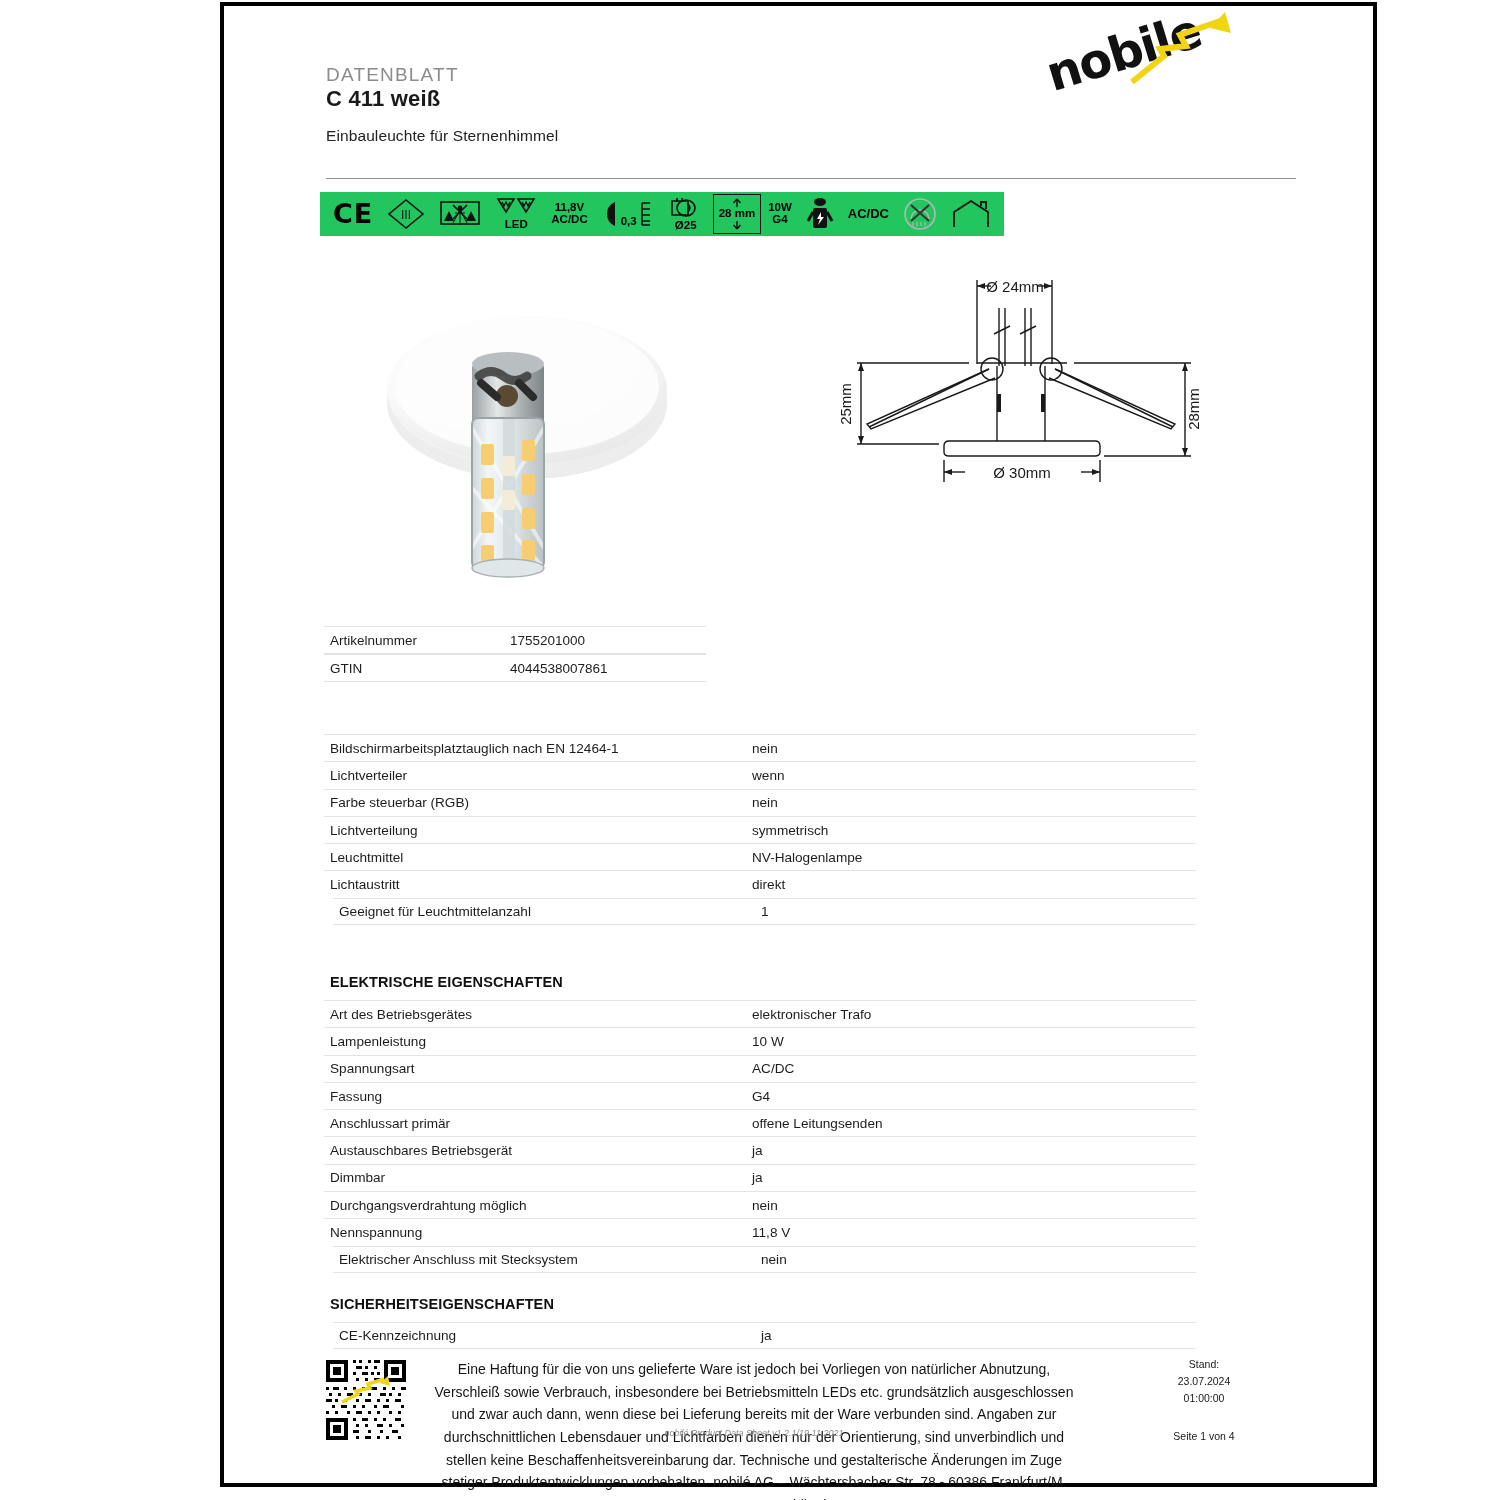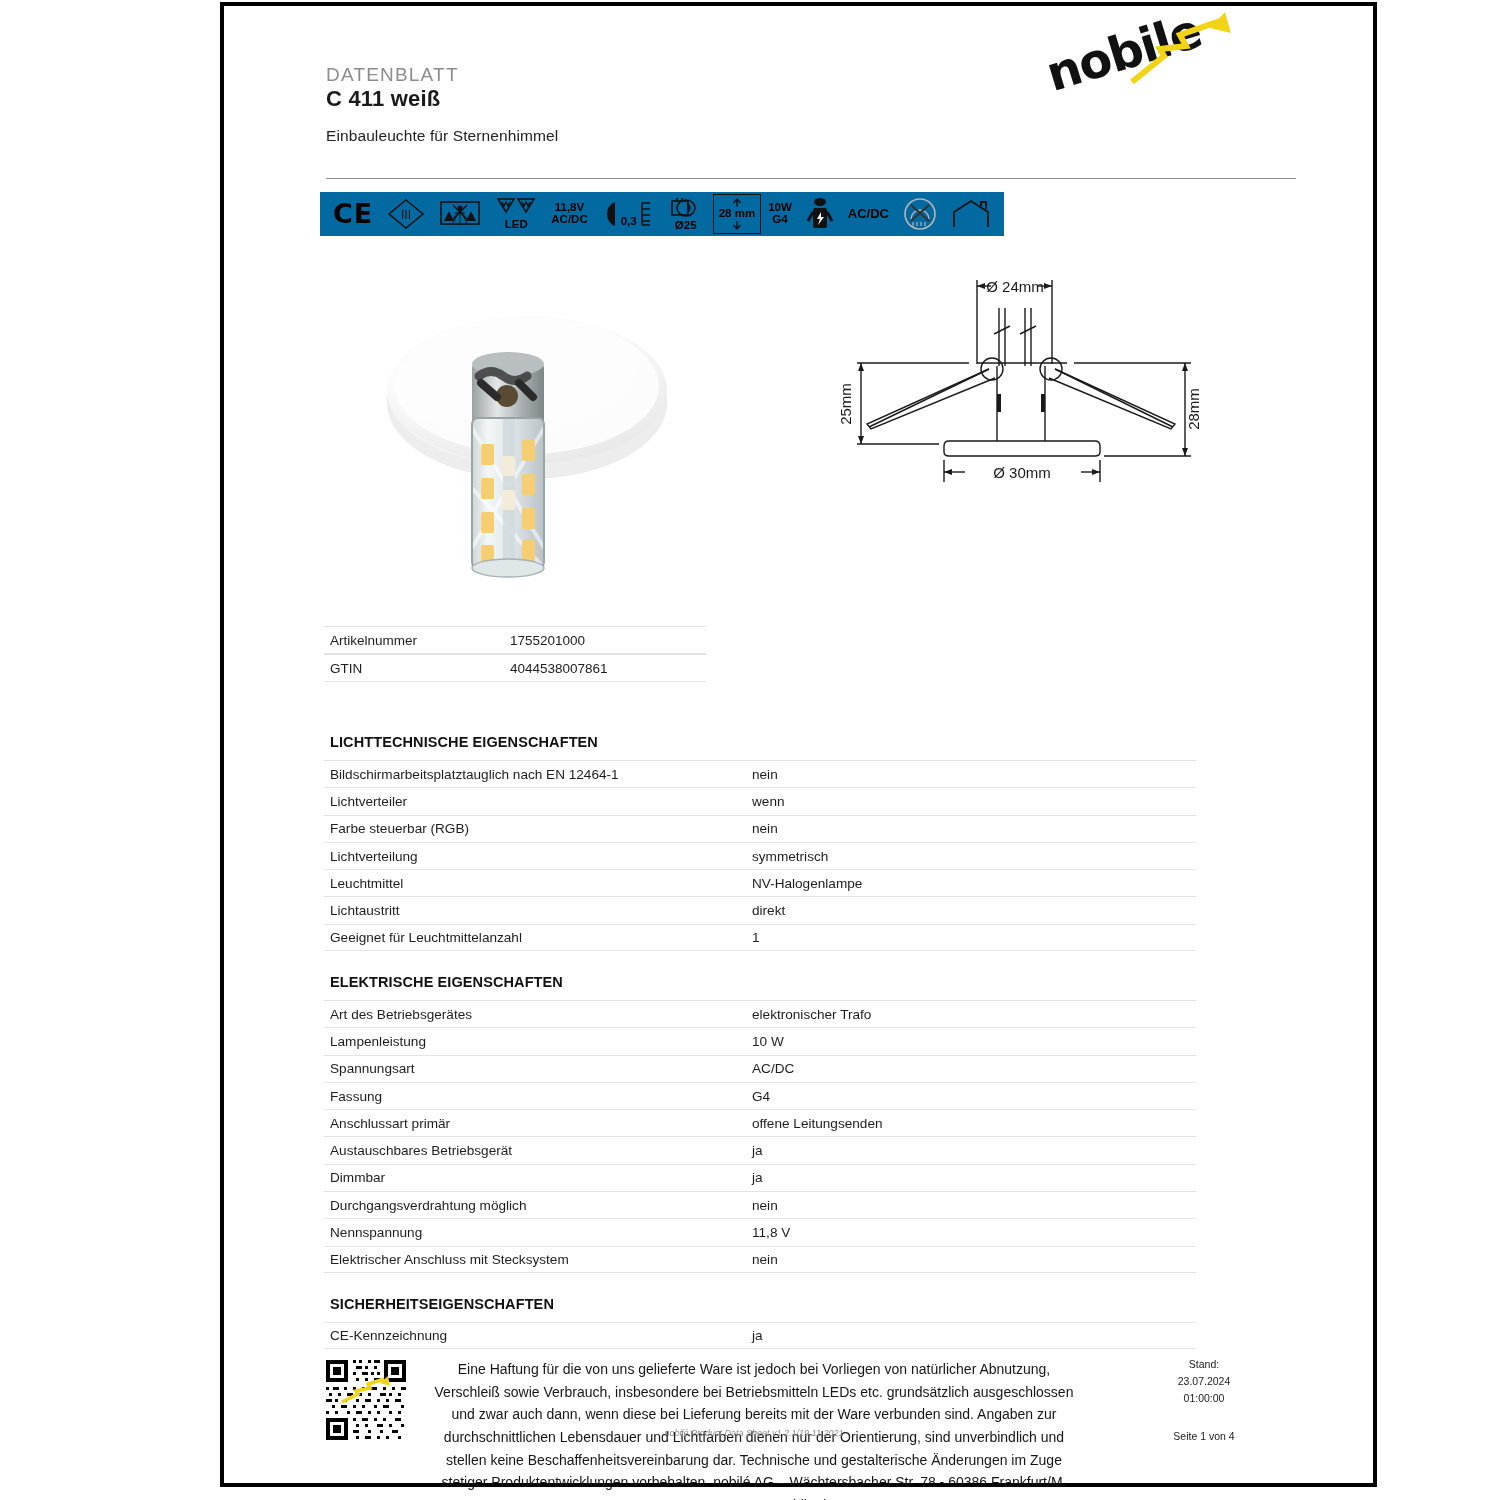--- a/index.html
+++ b/index.html
@@ -73,21 +73,21 @@
     letter-spacing: -1.5px;
     font-family: "DejaVu Sans", sans-serif;
   }
   #logo-arrow { position: absolute; left: 96px; top: 2px; }
 
   
   #icon-bar {
     position: absolute;
     left: 96px; top: 186px;
     height: 44px;
-    background: #0369a1;
+    background: #22c55e;
     display: flex;
     align-items: center;
     padding: 0 6px;
   }
   .ibx {
     display: flex;
     flex-direction: column;
     align-items: center;
     justify-content: center;
     padding: 0 7px;
@@ -145,21 +145,21 @@
     letter-spacing: .1px;
   }
   .srow {
     display: flex;
     align-items: center;
     height: 27.3px;
     border-top: 1px solid #e4e4e4;
     font-size: 13.6px;
     color: #1d1d1d;
   }
-  .srow:last-child { border-bottom: 1px solid #e4e4e4; }
+  .srow:last-child { border-bottom: 1px solid #e4e4e4; margin-left: 9px; }
   .srow .k { width: 428px; padding-left: 6px; }
   .srow .v { flex: 1; }
 
   #sec-licht { top: 728px; }
   #sec-elek  { top: 968px; }
   #sec-sicher{ top: 1290px; }
 
   
   #footer { position: absolute; left: 0; top: 1340px; width: 1149px; height: 140px; }
   #qr { position: absolute; left: 96px; top: 8px; width: 92px; height: 92px; }
@@ -451,21 +451,20 @@
         <span class="k">Artikelnummer</span>
         <span class="v">1755201000</span>
       </div>
       <div class="arow">
         <span class="k">GTIN</span>
         <span class="v">4044538007861</span>
       </div>
     </div>
 
     <div class="section" id="sec-licht">
-      <div class="sec-head">LICHTTECHNISCHE EIGENSCHAFTEN</div>
       <div class="srow">
           <span class="k">Bildschirmarbeitsplatztauglich nach EN 12464-1</span>
           <span class="v">nein</span>
         </div>
       <div class="srow">
           <span class="k">Lichtverteiler</span>
           <span class="v">wenn</span>
         </div>
       <div class="srow">
           <span class="k">Farbe steuerbar (RGB)</span>

